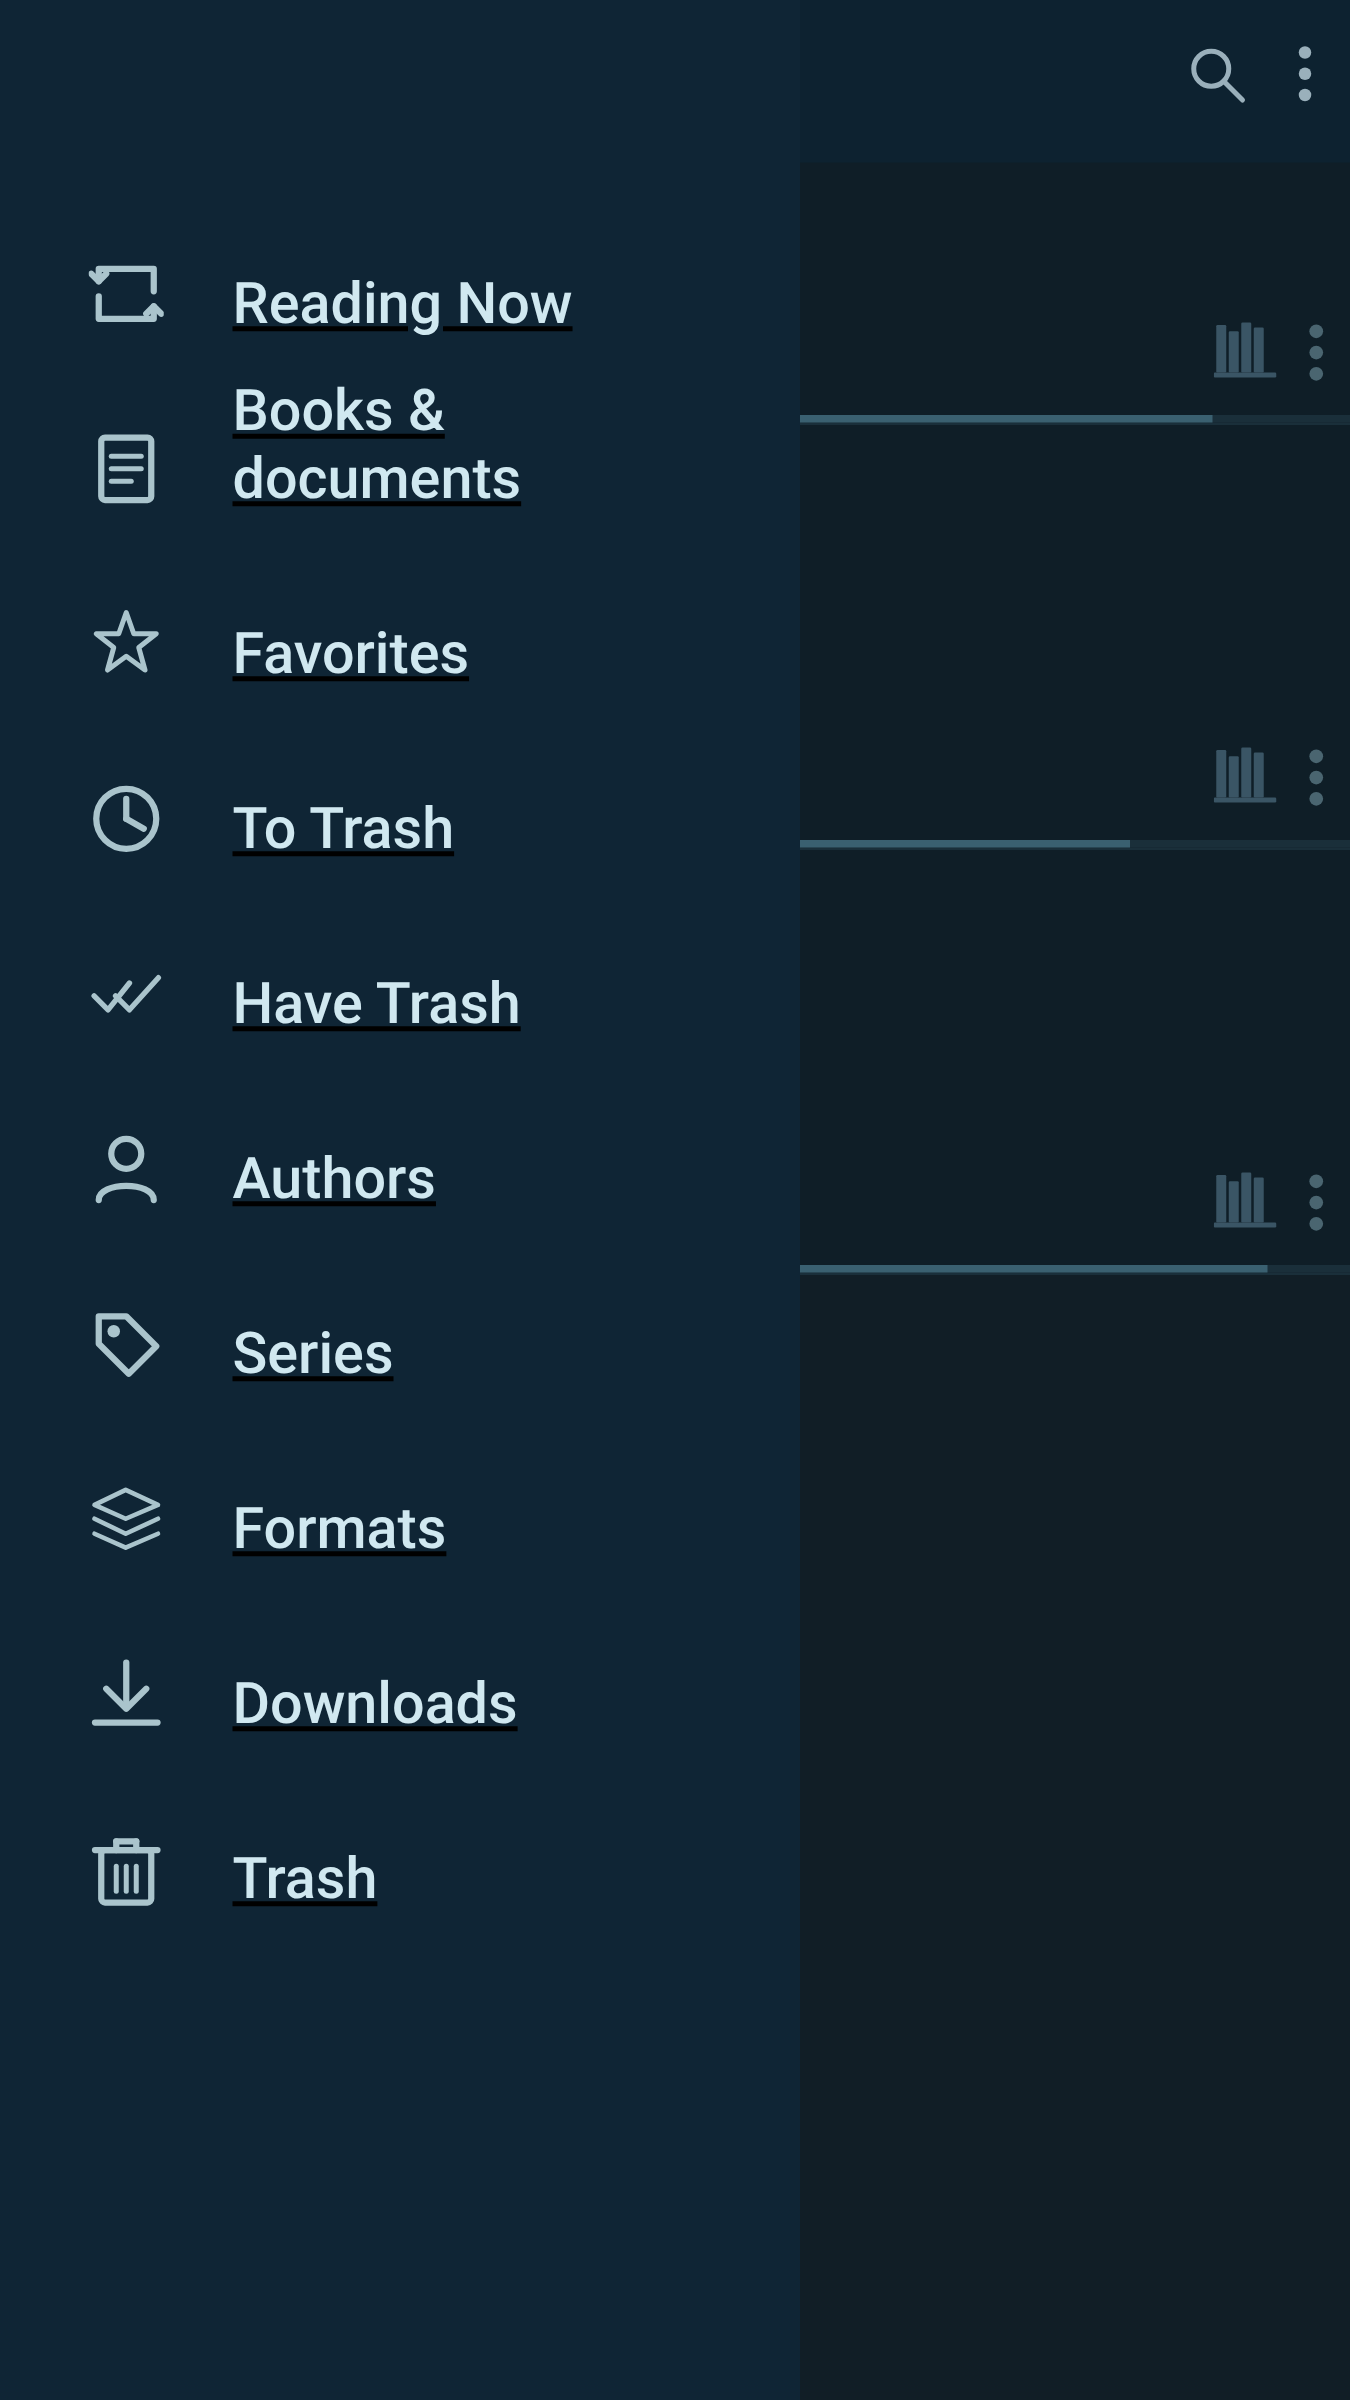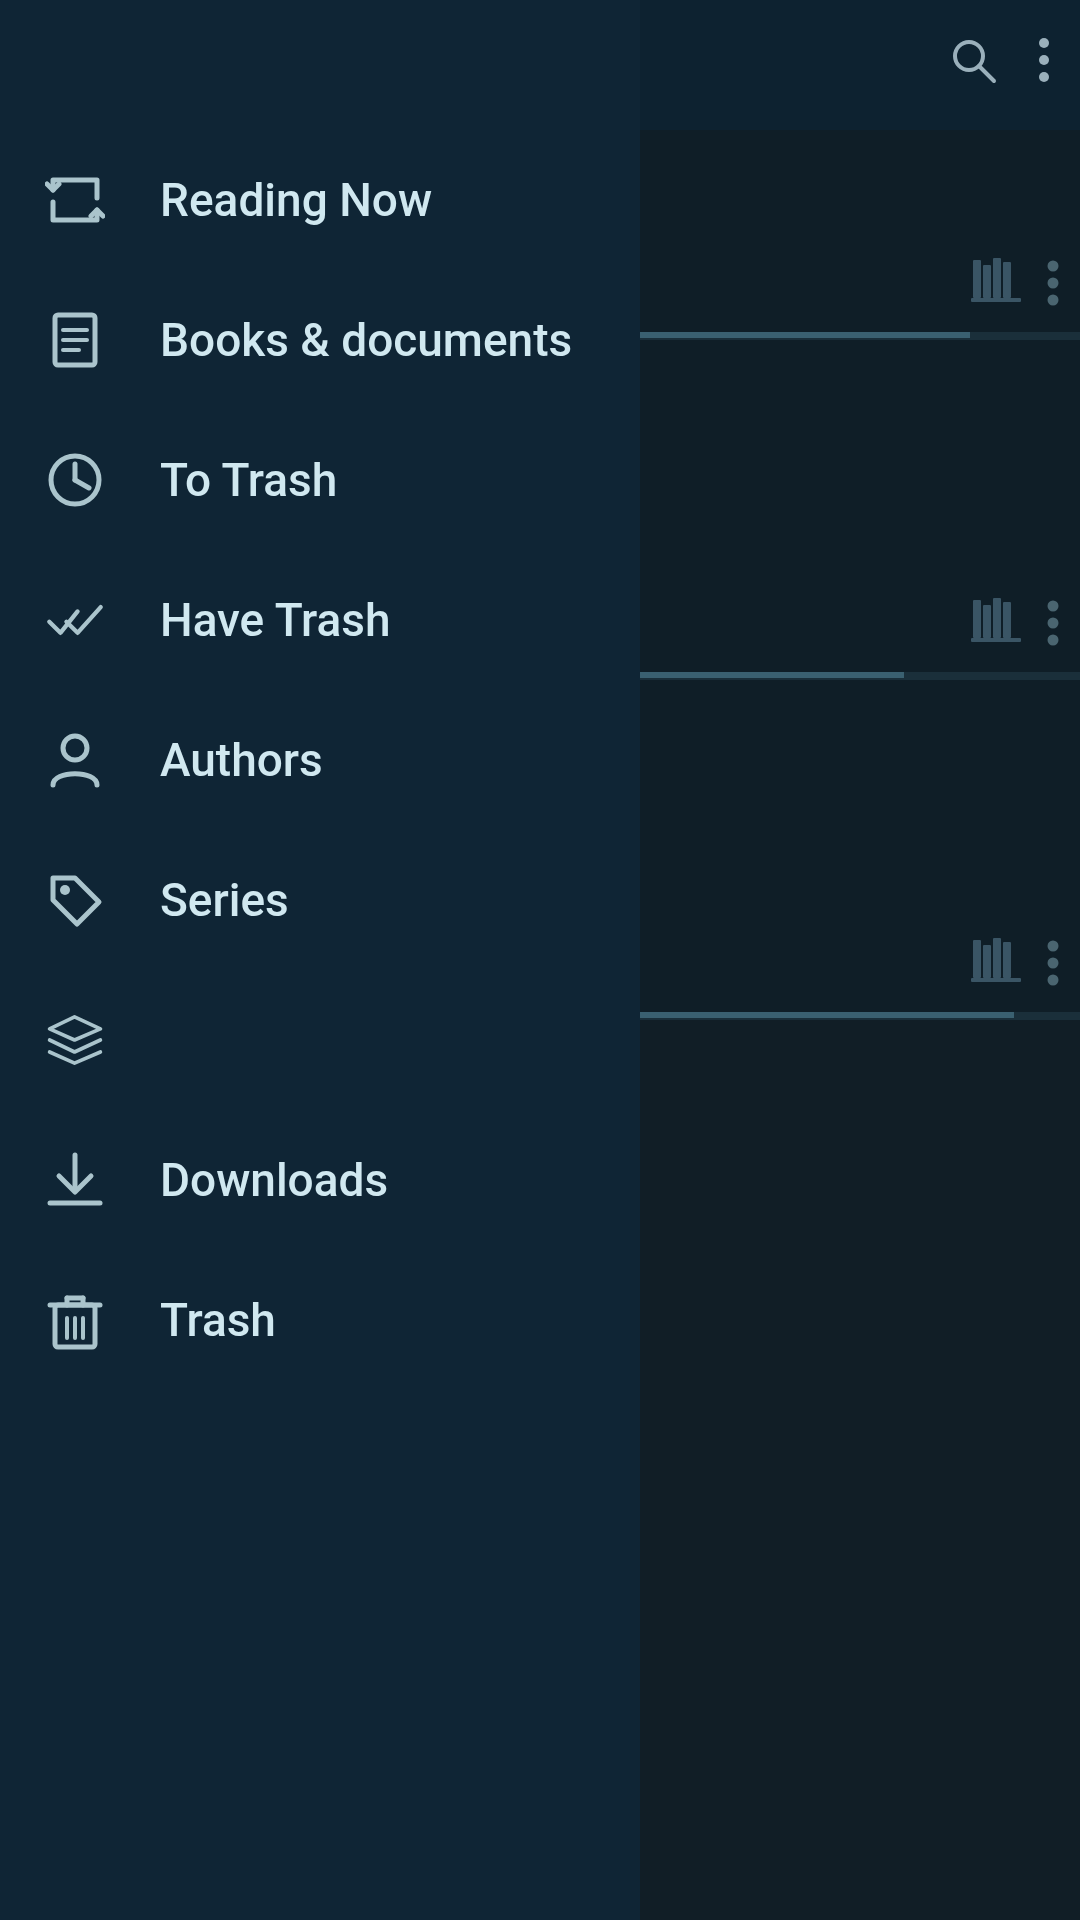--- a/index.html
+++ b/index.html
@@ -64,24 +64,25 @@
       left: 0;
       width: 640px;
       height: 1920px;
       background: #0f2535;
       z-index: 20;
       padding-top: 130px;
     }
 
     .drawer-item {
       display: flex;
-      align-items: center;
-      padding: 0 40px;
+      align-items: flex-end;
+      padding: 0 66px;
       height: 140px;
       cursor: pointer;
+      text-decoration: underline;
     }
 
     .drawer-icon {
       width: 70px;
       height: 70px;
       display: flex;
       align-items: center;
       justify-content: center;
       margin-right: 50px;
       flex-shrink: 0;
@@ -267,20 +268,28 @@
       <svg width="60" height="60" viewBox="0 0 60 60" fill="none">
         <rect x="10" y="5" width="40" height="50" rx="3" stroke="#aac4cc" stroke-width="5" fill="none"></rect>
         <line x1="18" y1="20" x2="42" y2="20" stroke="#aac4cc" stroke-width="4" stroke-linecap="round"></line>
         <line x1="18" y1="30" x2="42" y2="30" stroke="#aac4cc" stroke-width="4" stroke-linecap="round"></line>
         <line x1="18" y1="40" x2="34" y2="40" stroke="#aac4cc" stroke-width="4" stroke-linecap="round"></line>
       </svg>
     </span>
     <span class="drawer-label">Books &amp; documents</span>
   </div>
 
+  <div class="drawer-item">
+    <span class="drawer-icon">
+      <svg width="60" height="60" viewBox="0 0 60 60" fill="none">
+        <polygon points="30,5 36,22 54,22 40,33 45,51 30,40 15,51 20,33 6,22 24,22" stroke="#aac4cc" stroke-width="4" stroke-linejoin="round" fill="none"></polygon>
+      </svg>
+    </span>
+    <span class="drawer-label">Favorites</span>
+  </div>
 
   <div class="drawer-item">
     <span class="drawer-icon">
       <svg width="60" height="60" viewBox="0 0 60 60" fill="none">
         <circle cx="30" cy="30" r="24" stroke="#aac4cc" stroke-width="5" fill="none"></circle>
         <line x1="30" y1="14" x2="30" y2="30" stroke="#aac4cc" stroke-width="5" stroke-linecap="round"></line>
         <line x1="30" y1="30" x2="44" y2="38" stroke="#aac4cc" stroke-width="5" stroke-linecap="round"></line>
       </svg>
     </span>
     <span class="drawer-label">To Trash</span>
@@ -318,20 +327,21 @@
 
 
   <div class="drawer-item">
     <span class="drawer-icon">
       <svg width="65" height="60" viewBox="0 0 65 60" fill="none">
         <polygon points="32,5 60,18 32,30 5,18" stroke="#aac4cc" stroke-width="4" stroke-linejoin="round" fill="none"></polygon>
         <polyline points="5,30 32,43 60,30" stroke="#aac4cc" stroke-width="4" stroke-linecap="round" stroke-linejoin="round" fill="none"></polyline>
         <polyline points="5,43 32,55 60,43" stroke="#aac4cc" stroke-width="4" stroke-linecap="round" stroke-linejoin="round" fill="none"></polyline>
       </svg>
     </span>
+    <span class="drawer-label">Formats</span>
   </div>
 
 
   <div class="drawer-item">
     <span class="drawer-icon">
       <svg width="60" height="60" viewBox="0 0 60 60" fill="none">
         <line x1="30" y1="5" x2="30" y2="40" stroke="#aac4cc" stroke-width="5" stroke-linecap="round"></line>
         <polyline points="14,26 30,42 46,26" stroke="#aac4cc" stroke-width="5" stroke-linecap="round" stroke-linejoin="round" fill="none"></polyline>
         <line x1="5" y1="53" x2="55" y2="53" stroke="#aac4cc" stroke-width="5" stroke-linecap="round"></line>
       </svg>

